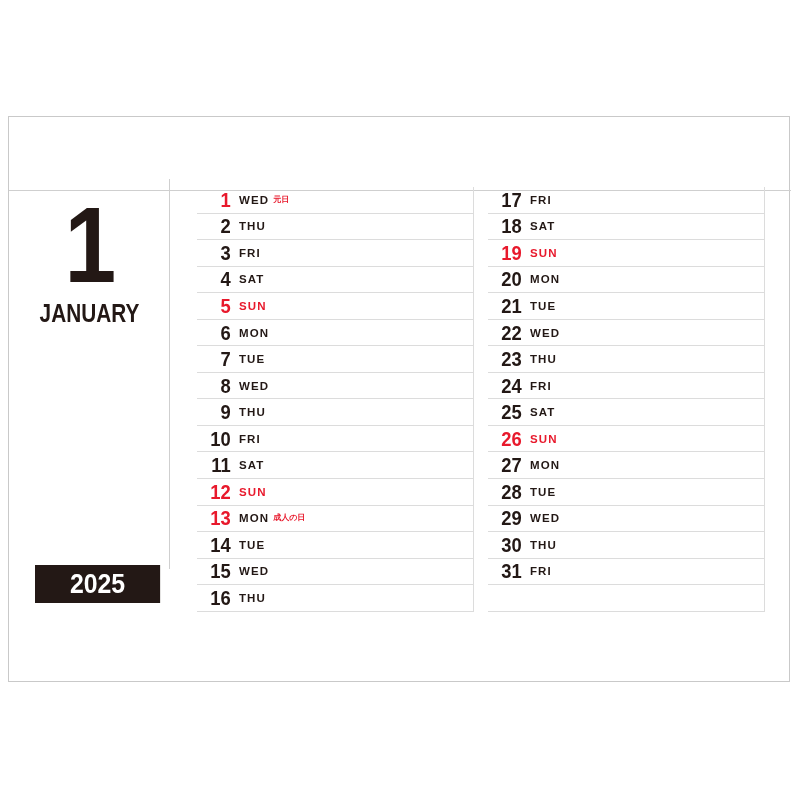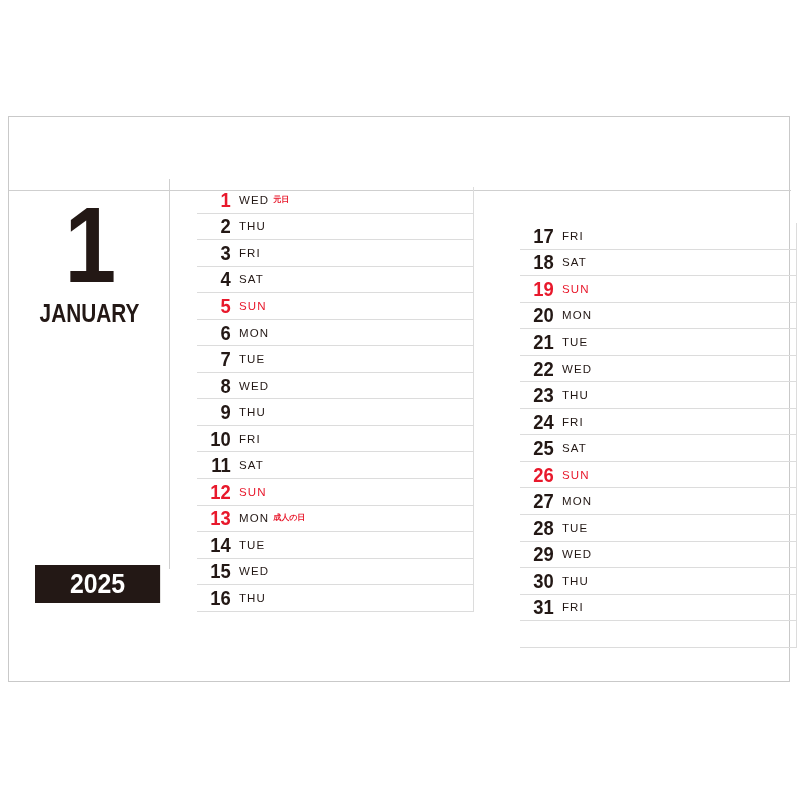--- a/index.html
+++ b/index.html
@@ -94,21 +94,21 @@
     transform-origin: left center;
   }
 
   
   .day-column {
     position: absolute;
     top: 70px;
     width: 277px;
   }
   #day-column-1 { left: 188px; }
-  #day-column-2 { left: 511px; margin-top: 36px; }
+  #day-column-2 { left: 479px; }
 
   .day-row {
     position: relative;
     height: 26.55px;
     border-bottom: 1px solid #dcdcdc;
     border-right: 1px solid #dcdcdc;
     display: flex;
     align-items: center;
     box-sizing: border-box;
   }
@@ -123,21 +123,21 @@
     font-size: 20px;
     font-weight: bold;
     color: #231815;
     line-height: 20px;
     box-sizing: border-box;
     transform: scaleX(0.92);
     transform-origin: right center;
   }
   .day-name {
     font-size: 11.5px;
-    font-weight: normal;
+    font-weight: bold;
     letter-spacing: 1.1px;
     color: #231815;
     line-height: 12px;
     text-align: center;
   }
   .day-note {
     margin-left: 4px;
     font-size: 8px;
     font-weight: bold;
     color: #e8192c;

